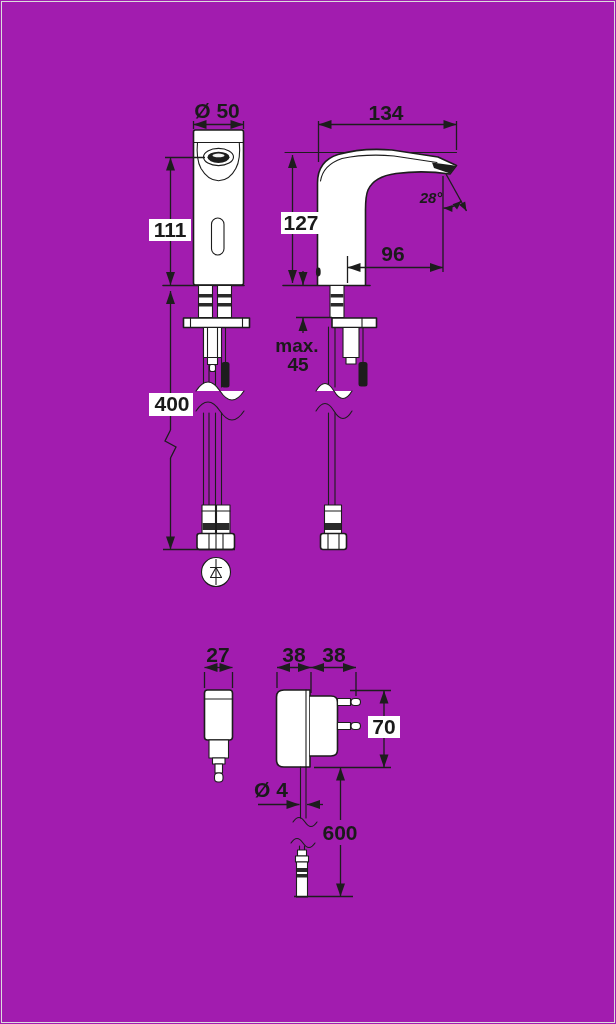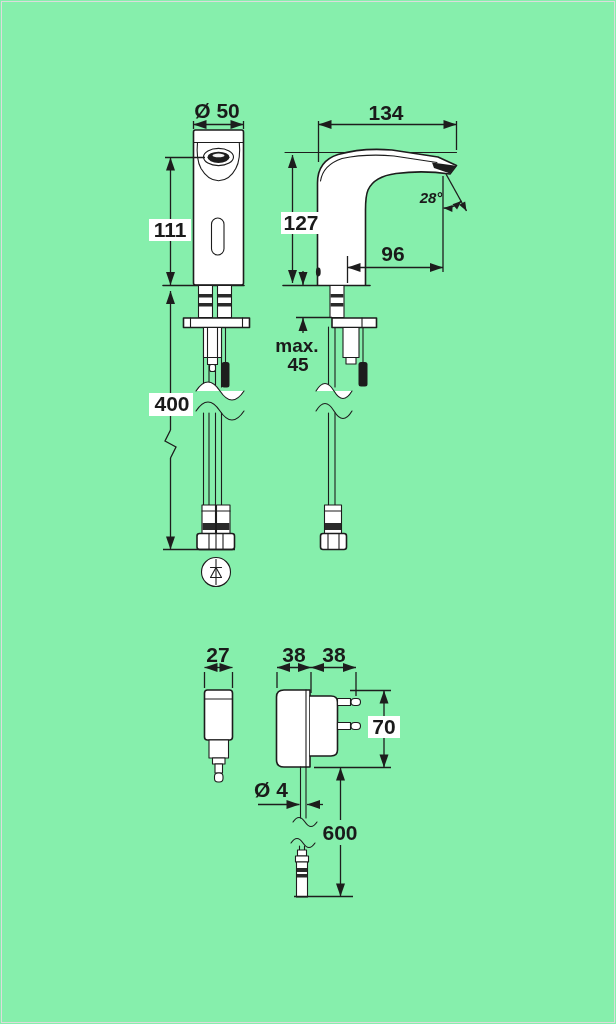--- a/index.html
+++ b/index.html
@@ -1,16 +1,16 @@
 <!DOCTYPE html>
 <html><head>
 <meta charset="utf-8">
 <style>
   html,body{margin:0;padding:0;background:#fff;}
-  .canvas{position:relative;width:616px;height:1024px;background:#86efac;overflow:hidden;}
+  .canvas{position:relative;width:616px;height:1024px;background:#a21caf;overflow:hidden;}
   svg{display:block;}
   .ln{stroke:#1d1d1d;stroke-width:1.6;fill:none;stroke-linecap:round;stroke-linejoin:round;}
   .thin{stroke-width:1.1;}
   .fillw{fill:#ffffff;}
   .dark{fill:#1d1d1d;stroke:none;}
   .band{fill:#2a2a2a;stroke:none;}
   .dim{stroke:#1d1d1d;stroke-width:1.3;fill:none;stroke-linecap:butt;}
   .bg{fill:#ffffff;stroke:none;}
   .dimtxt{font-family:"Liberation Sans",sans-serif;font-weight:700;font-size:21px;fill:#1a1a1a;text-anchor:middle;}
   .small{font-size:19px;}

